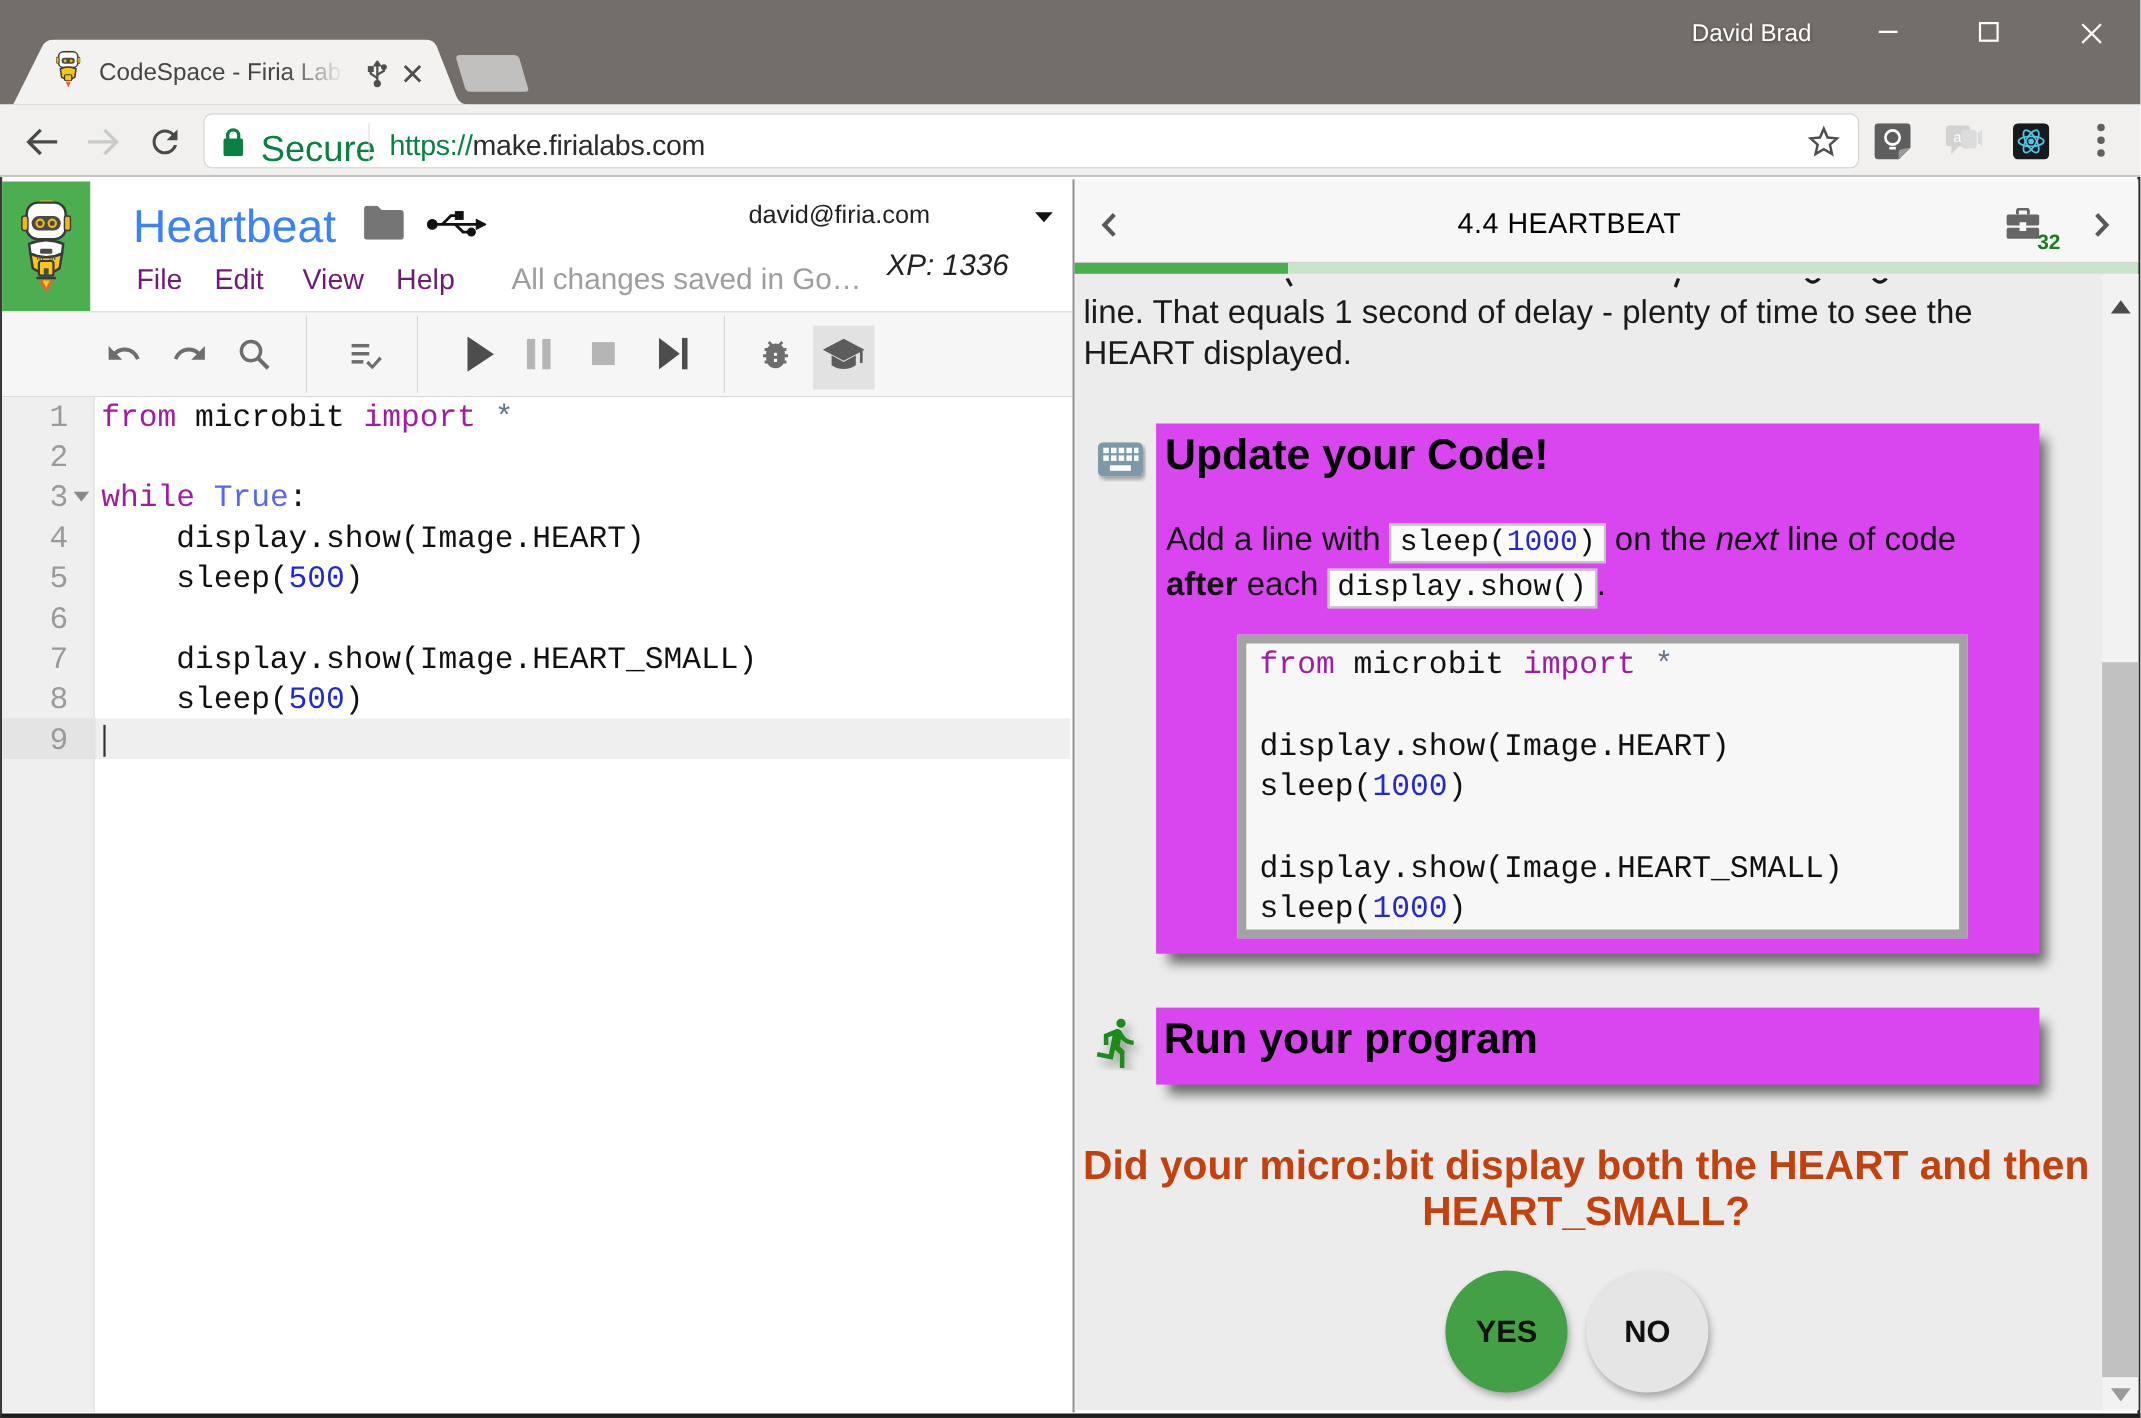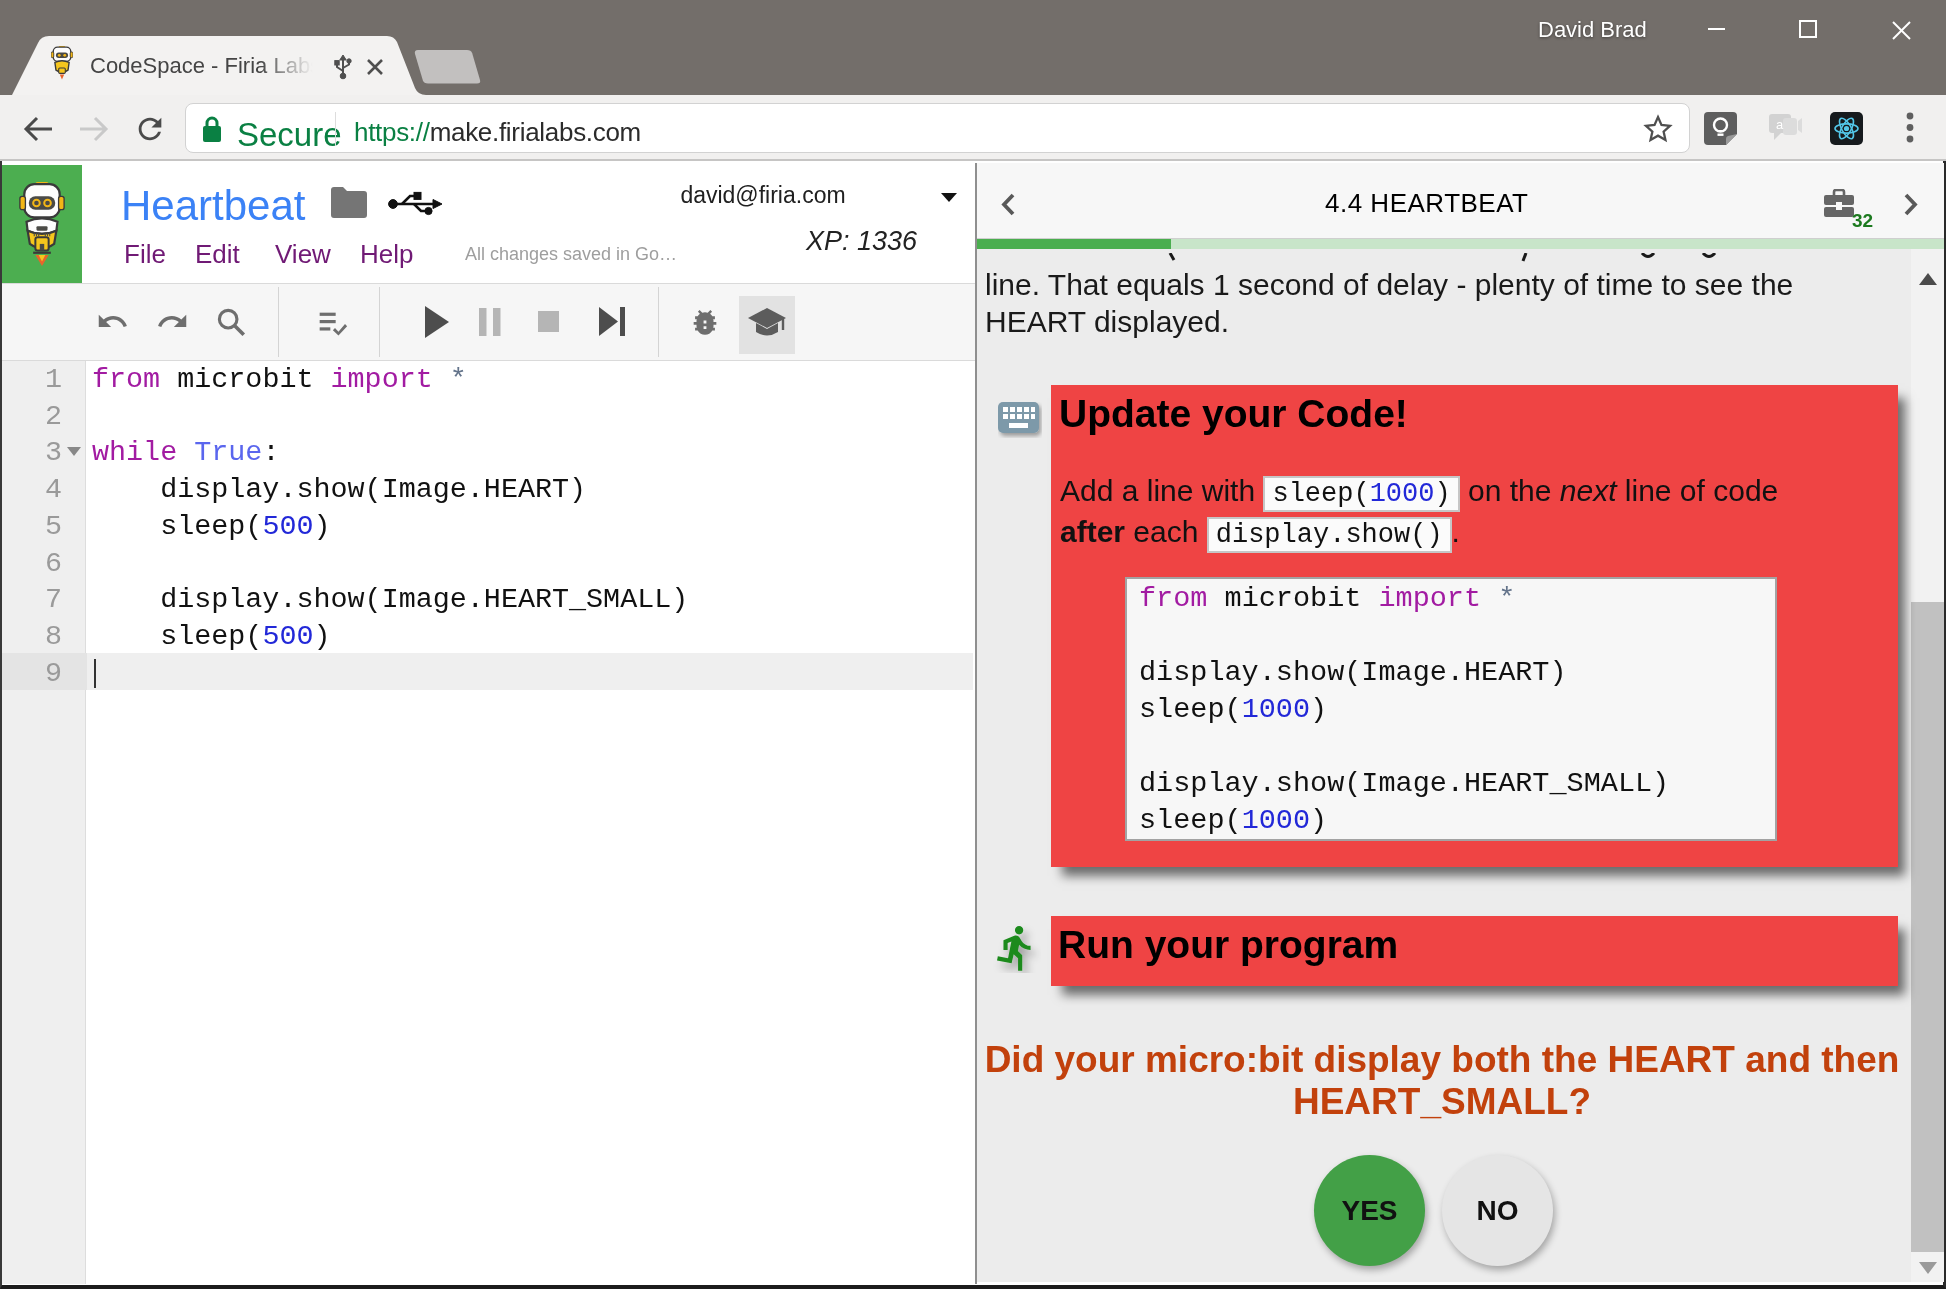--- a/index.html
+++ b/index.html
@@ -18,21 +18,21 @@
   #urldiv{left:335px;top:112px;width:1px;height:34px;background:#ddd;}
   #url{left:354px;top:117px;font-size:26px;color:#2b2b2b;letter-spacing:-0.3px;}
   #url .sch{color:#0a8043;}
   
   #page{left:0;top:161px;width:1946px;height:1128px;background:#fff;
         border-left:2px solid #393939;border-right:3px solid #2a2a2a;border-bottom:4px solid #1c1c1c;box-sizing:border-box;}
   
   #greensq{left:2px;top:165px;width:80px;height:118px;background:#4cae50;}
   #apptitle{left:121px;top:187px;font-size:42px;line-height:38px;color:#3b82f6;}
   .menu{position:absolute;top:241px;font-size:26px;line-height:26px;color:#701a75;}
-  #saved{left:465px;top:241px;font-size:18px;line-height:26px;color:#9e9e9e;}
+  #saved{left:465px;top:241px;font-size:27px;line-height:26px;color:#9e9e9e;}
   #email{left:600px;top:184px;width:326px;text-align:center;font-size:23px;line-height:23px;color:#202020;}
   #emailtri{left:941px;top:193px;width:0;height:0;border-left:8px solid transparent;border-right:8px solid transparent;border-top:9px solid #111;}
   #xp{left:600px;top:228px;width:317px;text-align:right;font-size:27px;line-height:27px;font-style:italic;color:#222;}
   
   #ltoolbar{left:2px;top:283px;width:973px;height:78px;background:#f6f6f6;border-top:1px solid #dadada;border-bottom:1px solid #dadada;box-sizing:border-box;}
   .tsep{position:absolute;top:287px;width:1px;height:70px;background:#d4d4d4;}
   #capbox{left:739px;top:296px;width:56px;height:58px;background:#e2e2e2;}
   
   #gutter{left:2px;top:361px;width:84px;height:923px;background:#efefef;border-right:1px solid #ddd;box-sizing:border-box;}
   #activeline{left:2px;top:653px;width:971px;height:37px;background:#efefef;}
@@ -55,26 +55,26 @@
   #prog1{left:977px;top:239px;width:194px;height:10px;background:#4aae4f;}
   #prog2{left:1171px;top:239px;width:773px;height:10px;background:#c8e5c9;}
   #rcontent{left:977px;top:249px;width:967px;height:1033px;background:#ececec;}
   
   #sbtrack{left:1911px;top:249px;width:33px;height:1033px;background:#f2f2f2;}
   #sbthumb{left:1911px;top:602px;width:33px;height:650px;background:#c1c1c1;}
   #sbup{left:1919px;top:273px;width:0;height:0;border-left:9px solid transparent;border-right:9px solid transparent;border-bottom:12px solid #4b4b4b;}
   #sbdown{left:1919px;top:1262px;width:0;height:0;border-left:9px solid transparent;border-right:9px solid transparent;border-top:12px solid #9a9a9a;}
   
   #para1{left:985px;top:266px;width:830px;font-size:30px;line-height:37px;color:#1a1a1a;}
-  .card{position:absolute;background:#ef4444;box-shadow:9px 11px 10px -2px rgba(0,0,0,0.55);padding-left:44px;}
+  .card{position:absolute;background:#d946ef;box-shadow:9px 11px 10px -2px rgba(0,0,0,0.55);}
   #card1{left:1051px;top:385px;width:803px;height:482px;}
   #card1 h2{position:absolute;left:8px;top:9px;margin:0;font-size:39px;line-height:39px;color:#000;}
   #card1 p{position:absolute;left:9px;top:87px;width:790px;margin:0;font-size:30px;line-height:38px;color:#111;}
   .icode{font-family:"Liberation Mono",monospace;font-size:27px;background:#fbfbfb;border:2px solid #c6c6c6;padding:1px 7px;}
-  #cblock{position:absolute;left:74px;top:192px;width:624px;background:#f7f7f7;border:2px solid #a3a3a3;
+  #cblock{position:absolute;left:74px;top:192px;width:624px;background:#f7f7f7;border:8px solid #a3a3a3;
      padding:1px 12px 0 12px;font-family:"Liberation Mono",monospace;font-size:28.5px;line-height:37px;color:#111;white-space:pre;}
   #card2{left:1051px;top:916px;width:803px;height:70px;}
   #card2 h2{position:absolute;left:7px;top:9px;margin:0;font-size:39px;line-height:39px;color:#000;}
   #question{left:977px;top:1039px;width:930px;text-align:center;font-size:37px;font-weight:bold;line-height:42px;color:#c2410c;}
   #yesbtn{left:1314px;top:1155px;width:111px;height:111px;border-radius:50%;background:#43a047;
       display:flex;align-items:center;justify-content:center;font-size:28px;font-weight:bold;color:#111;box-shadow:2px 4px 7px rgba(0,0,0,.3);}
   #nobtn{left:1442px;top:1155px;width:111px;height:111px;border-radius:50%;background:#e5e5e5;
       display:flex;align-items:center;justify-content:center;font-size:28px;font-weight:bold;color:#111;box-shadow:2px 4px 7px rgba(0,0,0,.3);}
 </style>
 </head>

